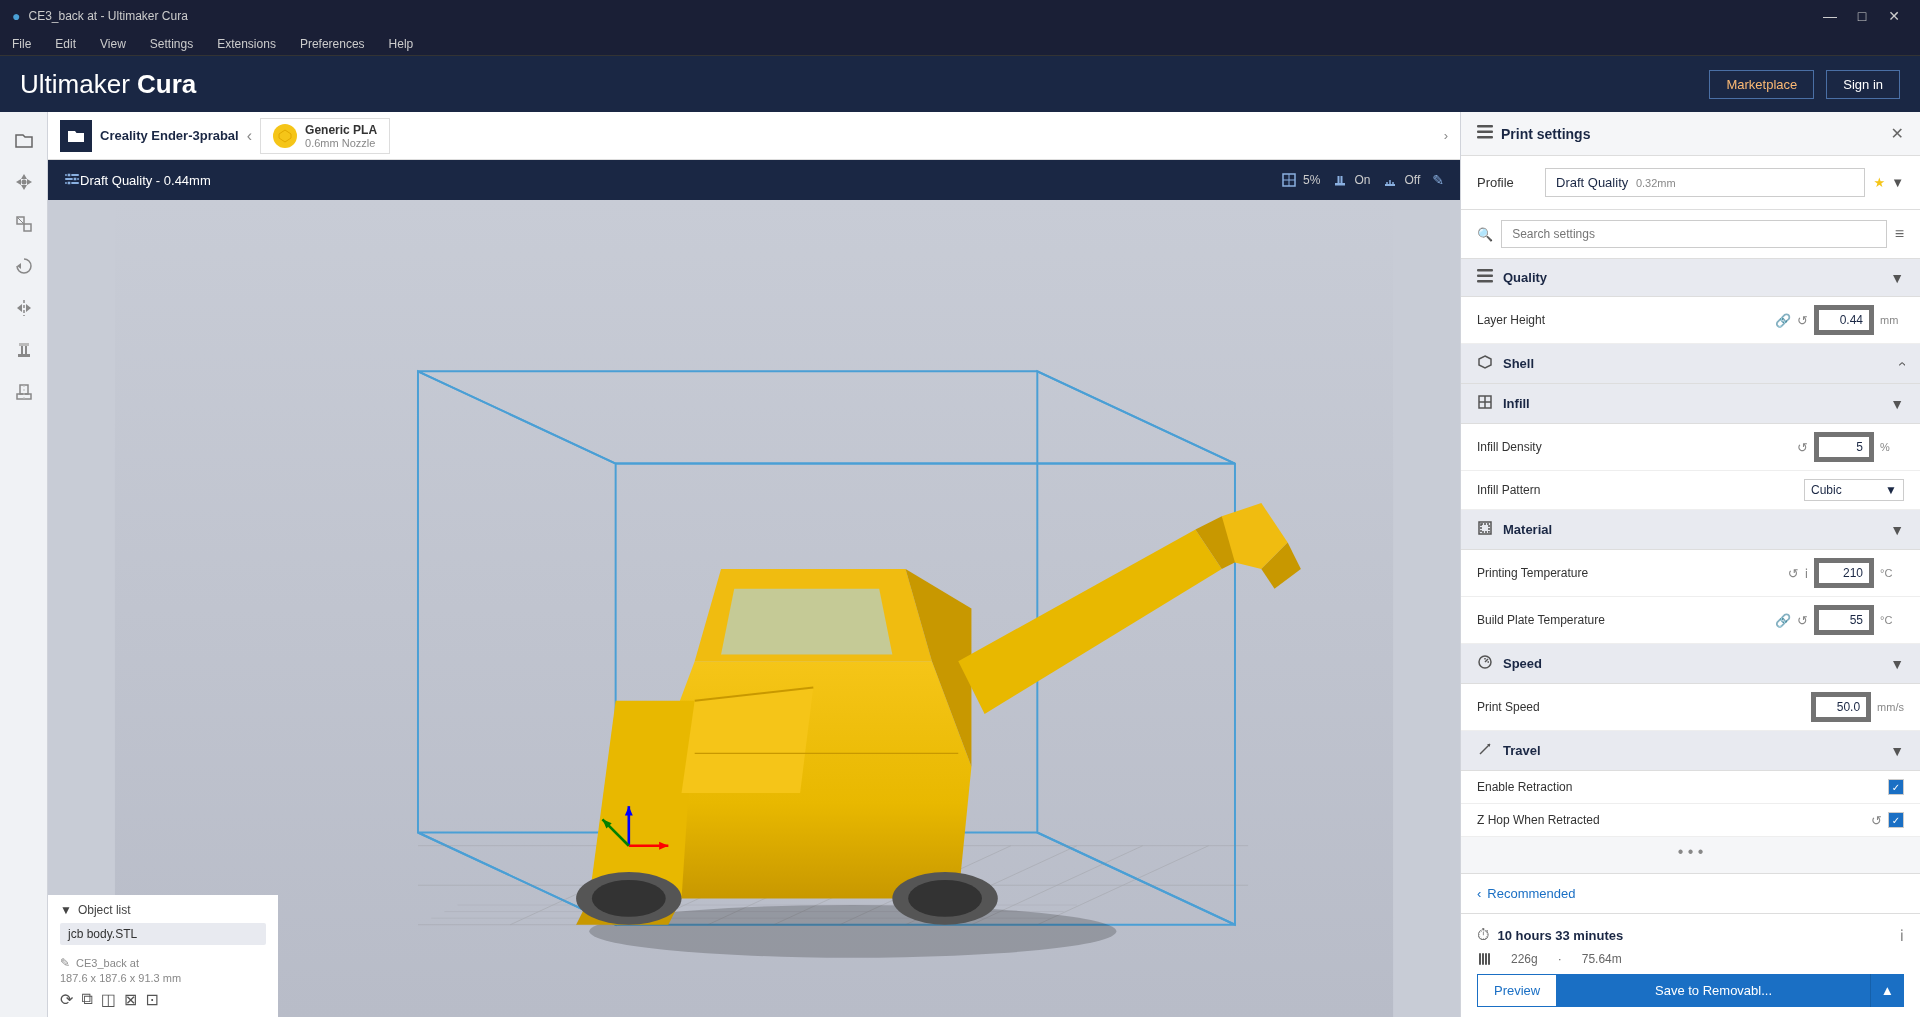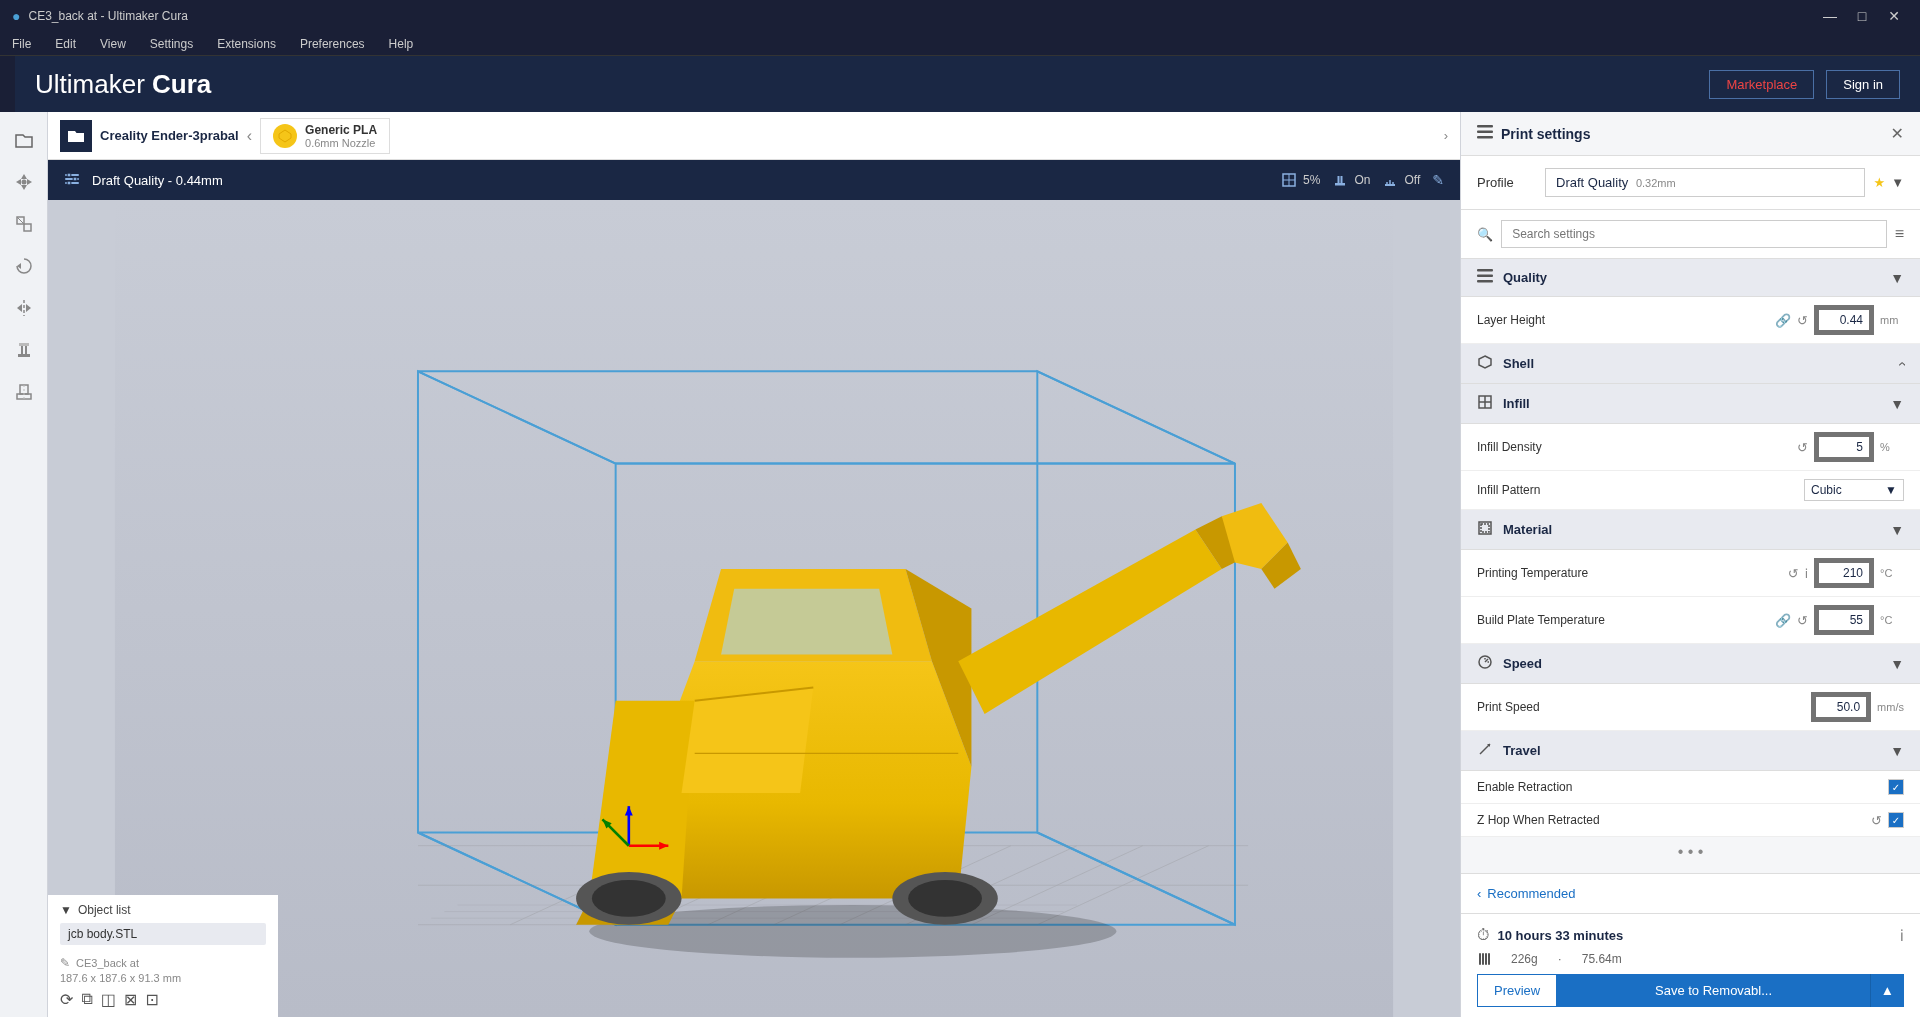--- a/index.html
+++ b/index.html
@@ -39,21 +39,20 @@
     .menubar span { cursor: pointer; padding: 2px 4px; }
 
     
     .header {
       background: #1a2744;
       height: 56px;
       display: flex;
       align-items: center;
       padding: 0 20px;
       justify-content: space-between;
-      margin-left: 15px;
     }
     .logo { color: white; font-size: 26px; font-weight: 300; }
     .logo strong { font-weight: 700; }
     .header-nav { display: flex; gap: 4px; }
     .nav-btn {
       padding: 8px 28px;
       border: 1px solid #4a6fa5;
       background: transparent;
       color: #8ab0e0;
       font-size: 13px;
@@ -63,21 +62,21 @@
     .nav-btn.active {
       background: white;
       color: #1a2744;
       border-color: white;
       font-weight: 600;
     }
     .header-right { display: flex; align-items: center; gap: 12px; }
     .marketplace-btn {
       border: 1px solid #4a6fa5;
       background: transparent;
-      color: #ef4444;
+      color: #fdba74;
       padding: 6px 16px;
       cursor: pointer;
       font-size: 13px;
     }
     .signin-btn {
       border: 1px solid #4a6fa5;
       background: transparent;
       color: white;
       padding: 6px 16px;
       cursor: pointer;
@@ -155,21 +154,20 @@
     .material-text .name { font-weight: 600; }
     .printer-bar-right { color: #888; cursor: pointer; }
 
     
     .settings-bar {
       height: 40px;
       background: #1a2744;
       display: flex;
       align-items: center;
       padding: 0 16px;
-      gap: 12px;
       color: white;
       font-size: 13px;
     }
     .settings-icon { color: #8ab0e0; }
     .settings-title { font-weight: 500; flex: 1; }
     .settings-controls { display: flex; align-items: center; gap: 12px; }
     .settings-control { display: flex; align-items: center; gap: 6px; color: #ccc; font-size: 12px; }
     .settings-edit { color: #8ab0e0; cursor: pointer; font-size: 14px; }
 
     

